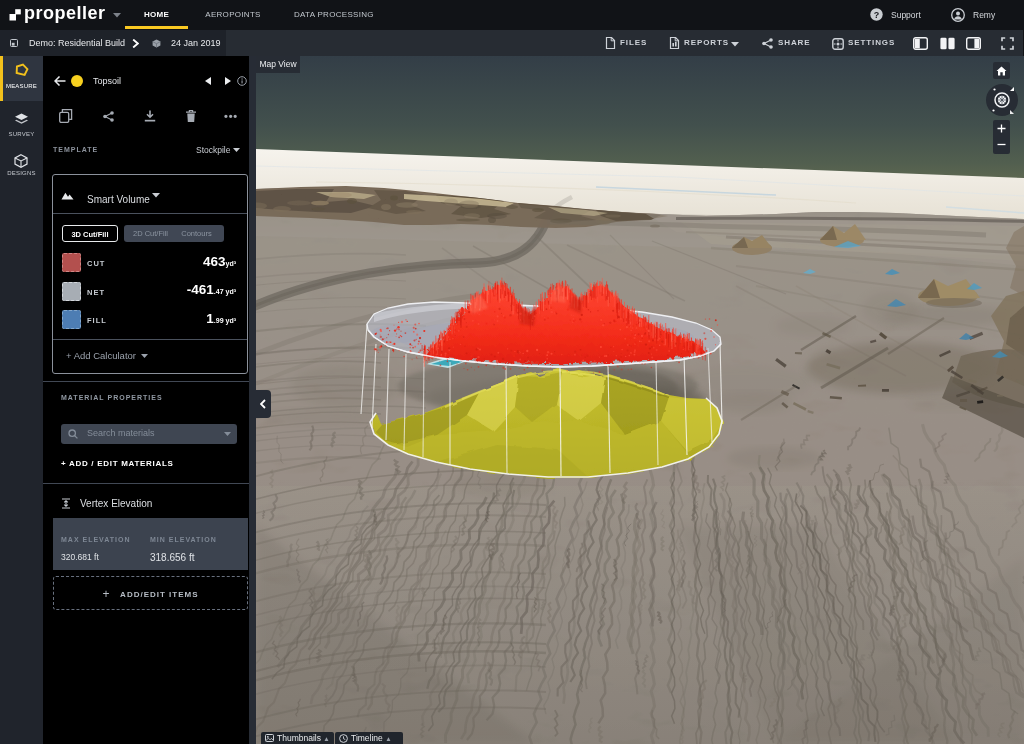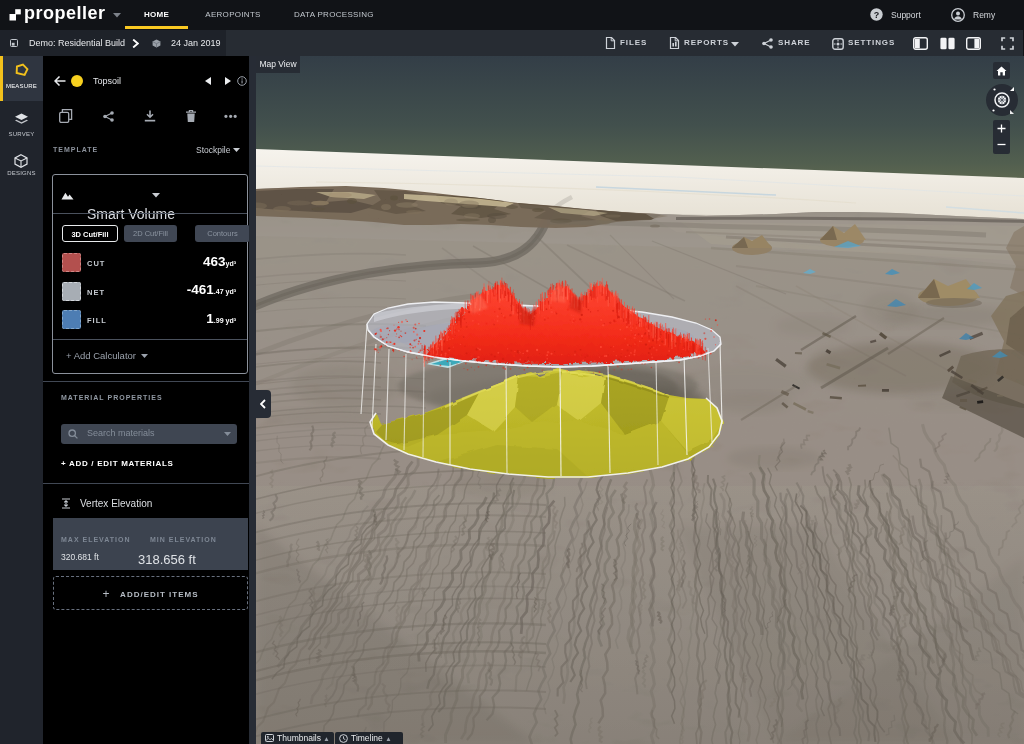--- a/index.html
+++ b/index.html
@@ -175,28 +175,28 @@
 <div class="abs" style="left:181px;top:54px;font-size:11px;font-weight:bold;color:#a6abb3;letter-spacing:.8px">•••</div>
 <div class="abs lbl" style="left:10px;top:90px">TEMPLATE</div>
 <div class="abs" style="left:153px;top:88.5px;font-size:8.5px;color:#c9cdd3">Stockpile</div>
 <svg class="abs" style="left:190px;top:92px" width="7" height="5" viewBox="0 0 7 5">
         <path d="M0,0 L3.5,4 L7,0 Z" fill="#c9cdd3"></path>
       </svg>
 <div class="card">
 <svg class="abs" style="left:8px;top:16px" width="13" height="9" viewBox="0 0 13 9">
           <path d="M0.5,8.5 L4.4,1.8 L7,5.8 L8.6,3.6 L12.5,8.5 Z" fill="#e8eaec"></path>
         </svg>
-<div class="abs" style="left:34px;top:31px;font-size:14px;color:#dadde1">Smart Volume</div>
+<div class="abs" style="left:34px;top:19px;font-size:10px;color:#dadde1">Smart Volume</div>
 <svg class="abs" style="left:99px;top:18px" width="8" height="5" viewBox="0 0 8 5">
           <path d="M0,0 L4,4.5 L8,0 Z" fill="#c9cdd3"></path>
         </svg>
 <div class="abs" style="left:0;top:37.5px;width:194px;height:1px;background:#4a515d"></div>
 <div class="tab" style="left:9px;width:56px;border:1px solid #e8eaec;color:#fff;font-weight:bold">3D Cut/Fill</div>
 <div class="tab" style="left:71px;width:53px;background:#404754;color:#8b94a0">2D Cut/Fill</div>
-<div class="tab" style="left:142px;width:55px;background:#404754;color:#8b94a0">Contours</div>
+<div class="tab" style="left:116px;width:55px;background:#404754;color:#8b94a0">Contours</div>
 <div class="sw" style="top:78px;background:#b3504e;border:1px dashed #cf8886"></div>
 <div class="rowlbl" style="top:84px">CUT</div>
 <div class="val" style="top:79px">463<small>yd³</small></div>
 <div class="sw" style="top:106.5px;background:#a7adb4;border:1px dashed #d4d8dc"></div>
 <div class="rowlbl" style="top:112.5px">NET</div>
 <div class="val" style="top:107px">-461<small>.47 yd³</small></div>
 <div class="sw" style="top:135px;background:#4d7db3;border:1px dashed #84a8cd"></div>
 <div class="rowlbl" style="top:141px">FILL</div>
 <div class="val" style="top:136px">1<small>.99 yd³</small></div>
 <div class="abs" style="left:0;top:163.5px;width:194px;height:1px;background:#4a515d"></div>
@@ -219,21 +219,21 @@
 <div class="abs" style="left:18px;top:403px;font-size:8px;font-weight:bold;letter-spacing:.7px;color:#fff">+ ADD / EDIT MATERIALS</div>
 <div class="abs" style="left:0;top:427px;width:206px;height:1px;background:#414854"></div>
 <svg class="abs" style="left:18px;top:442px" width="10" height="11" viewBox="0 0 10 11">
         <path d="M1,1 L9,1 M1,10 L9,10 M5,2.8 L5,8.2 M3.2,4.3 L5,2.7 L6.8,4.3 M3.2,6.7 L5,8.3 L6.8,6.7" stroke="#c7ccd2" stroke-width="1.1" fill="none"></path>
       </svg>
 <div class="abs" style="left:37px;top:442px;font-size:10px;color:#dcdfe3">Vertex Elevation</div>
 <div class="abs" style="left:10px;top:462px;width:195px;height:52px;background:#3c434f"></div>
 <div class="abs lbl" style="left:18px;top:480px;color:#7e8794">MAX ELEVATION</div>
 <div class="abs lbl" style="left:107px;top:480px;color:#7e8794">MIN ELEVATION</div>
 <div class="abs" style="left:18px;top:496px;font-size:8.5px;color:#dfe2e6">320.681 ft</div>
-<div class="abs" style="left:95px;top:496px;font-size:13px;color:#dfe2e6">318.656 ft</div>
+<div class="abs" style="left:107px;top:496px;font-size:10px;color:#dfe2e6">318.656 ft</div>
 <div class="abs" style="left:10px;top:520px;width:195px;height:34px;border:1px dashed #68707e;border-radius:3px;text-align:center;line-height:34px;font-size:8px;font-weight:bold;letter-spacing:1px;color:#b6bcc4"><span style="font-size:12px;font-weight:normal;vertical-align:-1px">+</span>&nbsp;&nbsp;&nbsp;ADD/EDIT ITEMS</div>
 </div>
 <div id="edge"></div>
 <div id="map">
 <svg width="768" height="688" viewBox="0 0 768 688">
         <defs>
 <linearGradient id="sky" x1="0" y1="0" x2="0" y2="1">
  <stop offset="0" stop-color="#333e47"></stop>
             <stop offset="0.55" stop-color="#42504d"></stop>
  <stop offset="0.85" stop-color="#525f4f"></stop>

